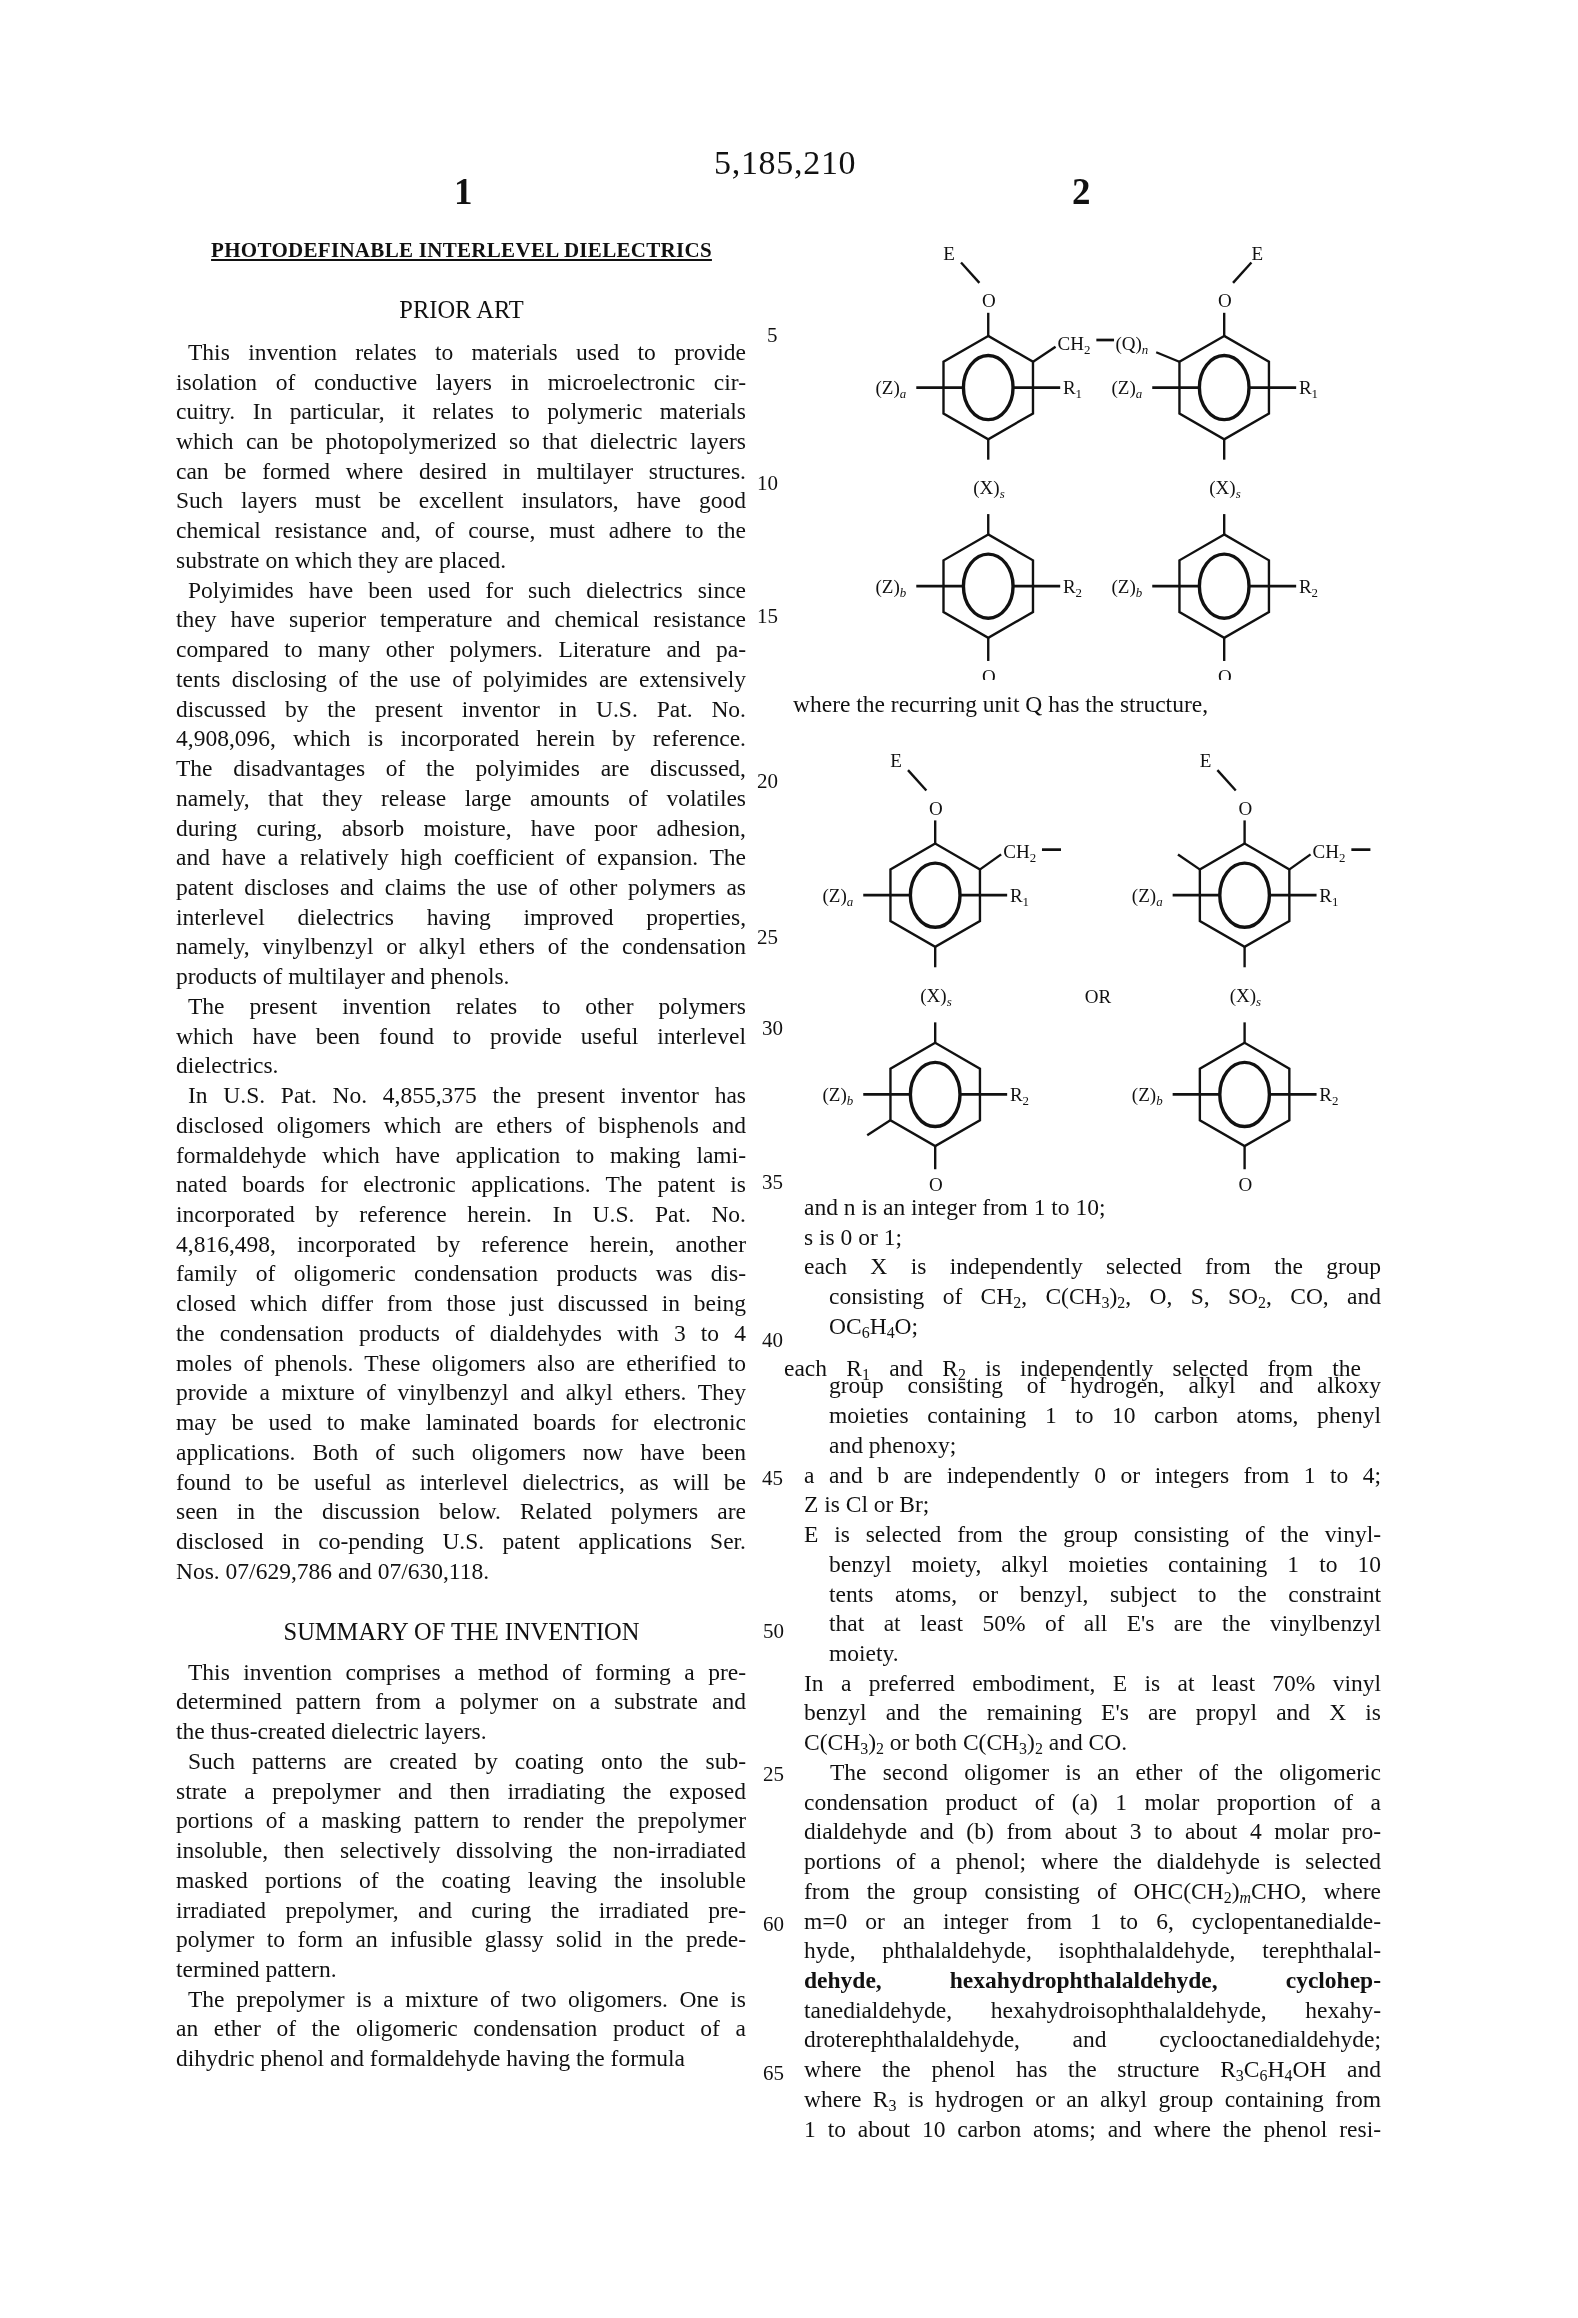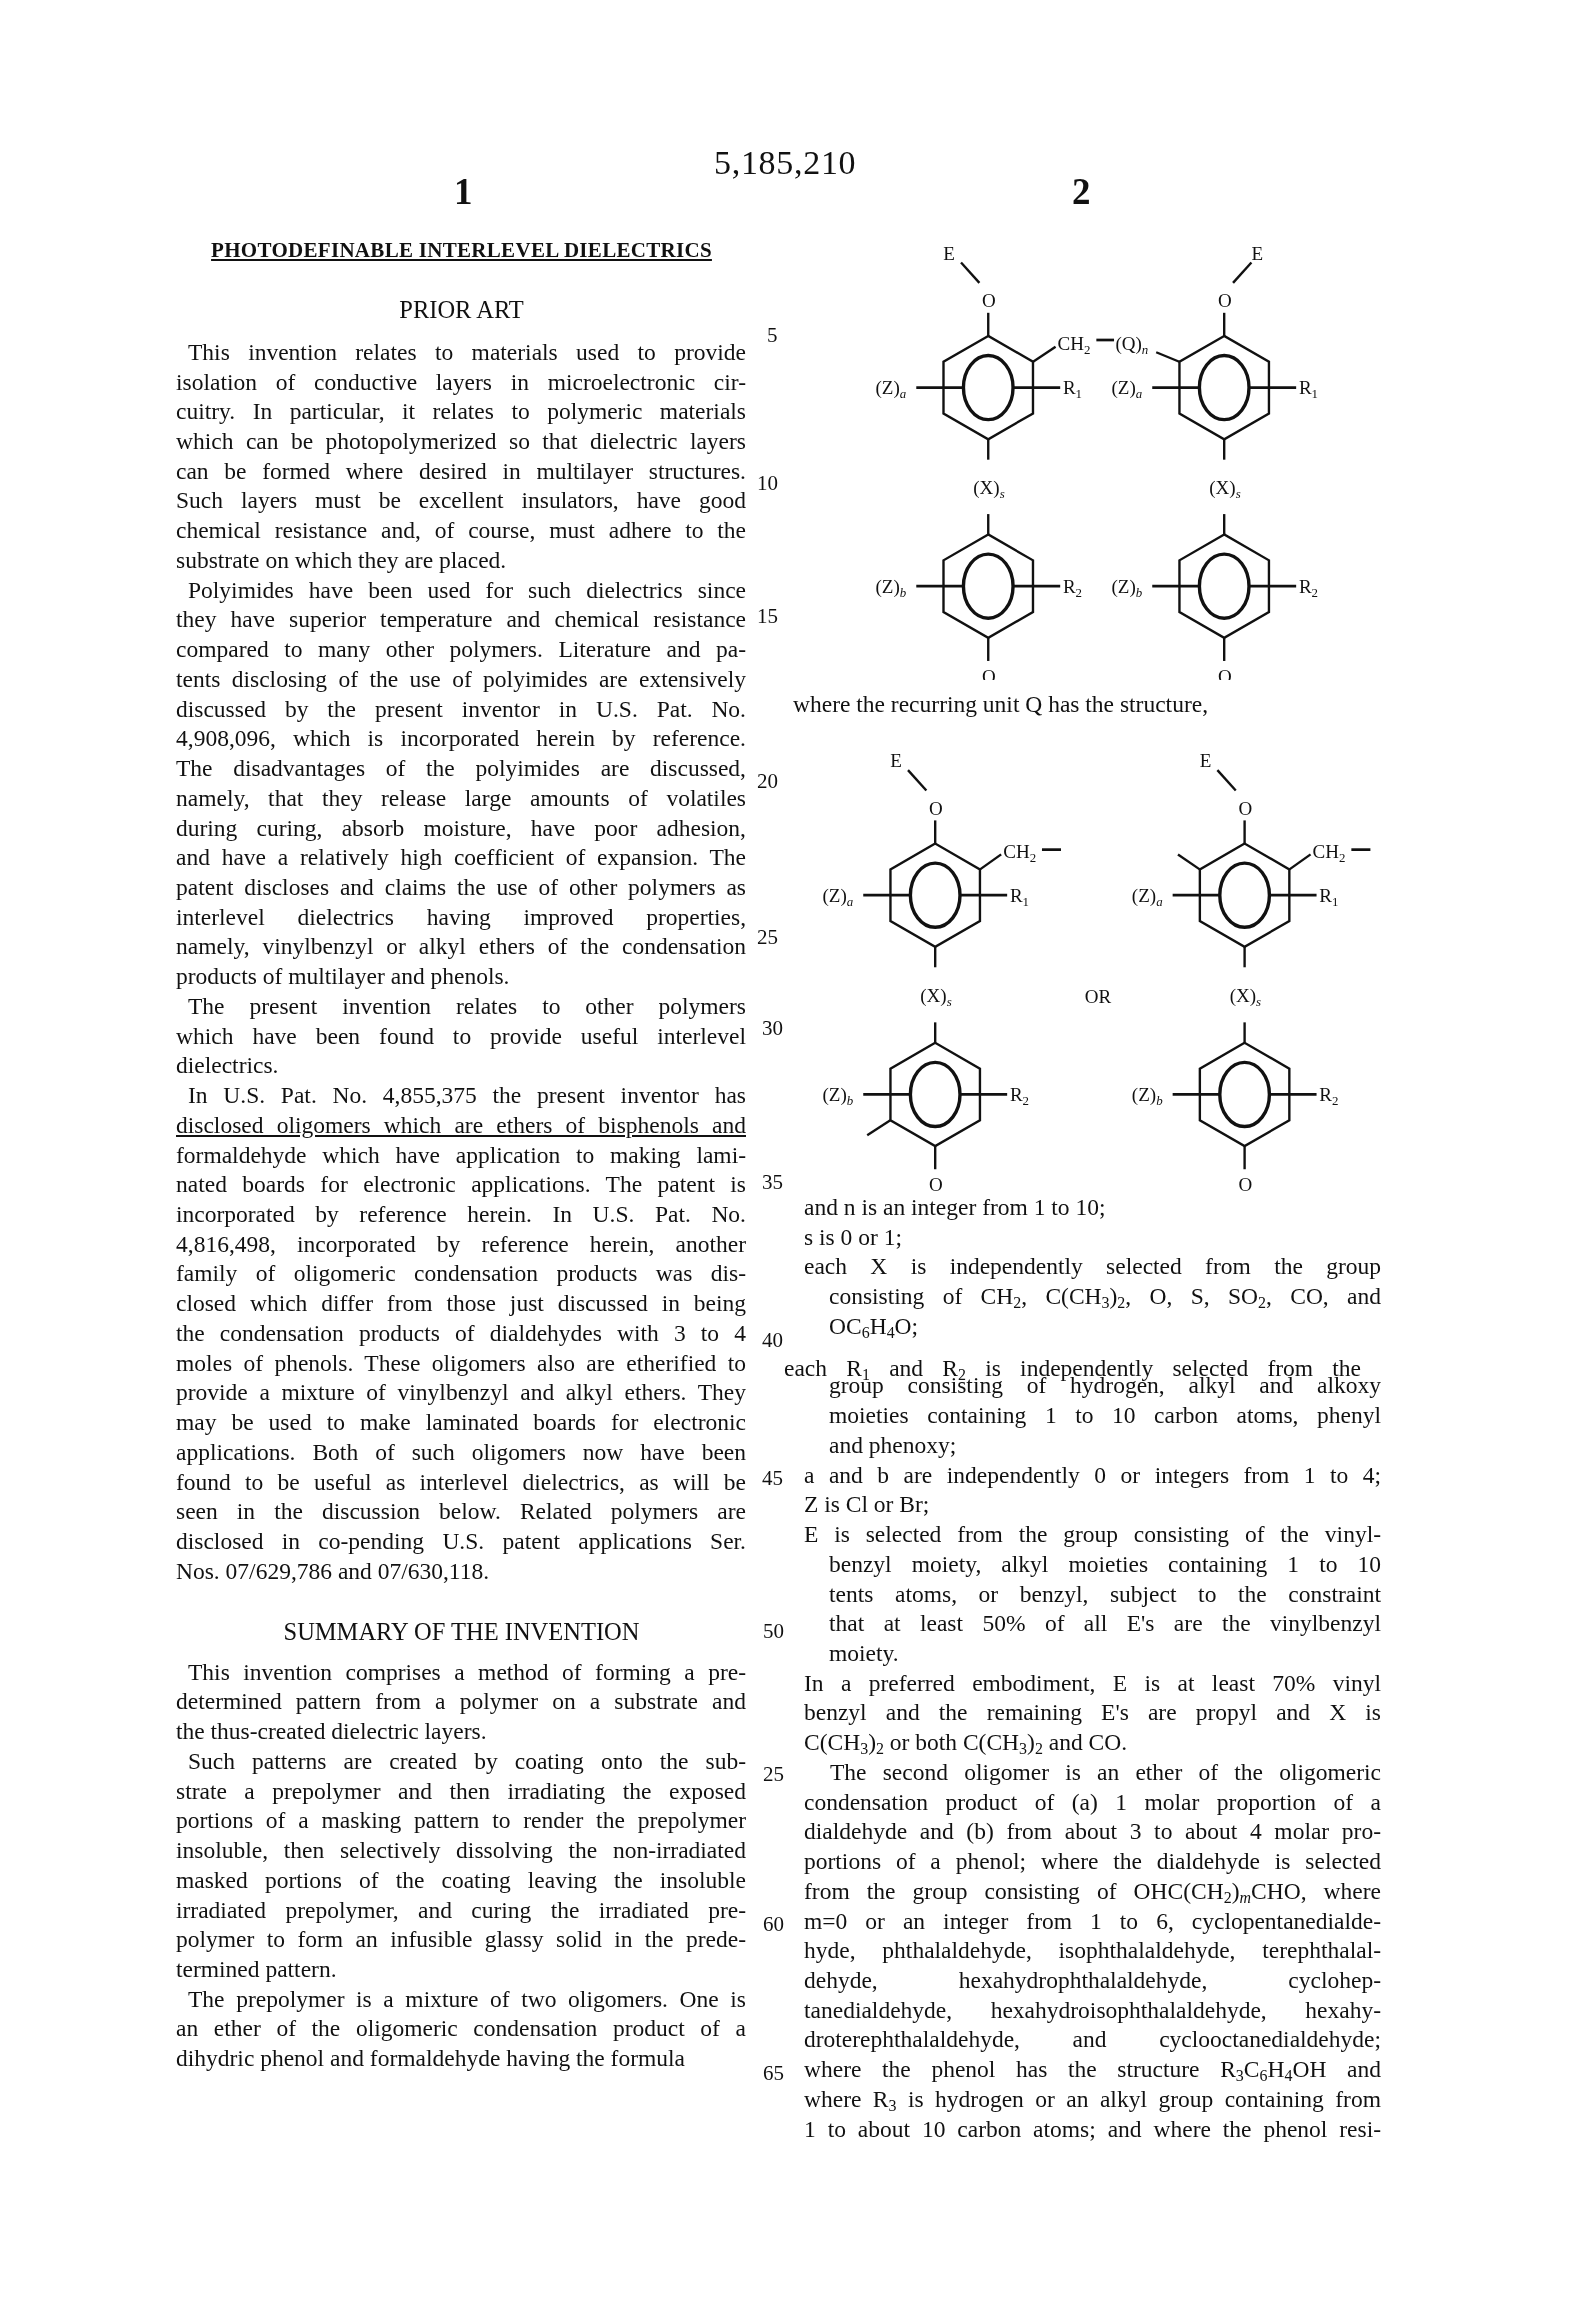--- a/index.html
+++ b/index.html
@@ -47,21 +47,21 @@
     <div class="line" style="left: 176px; width: 570px; top: 815px;">during curing, absorb moisture, have poor adhesion,</div>
     <div class="line" style="left: 176px; width: 570px; top: 844px;">and have a relatively high coefficient of expansion. The</div>
     <div class="line" style="left: 176px; width: 570px; top: 874px;">patent discloses and claims the use of other polymers as</div>
     <div class="line" style="left: 176px; width: 570px; top: 904px;">interlevel dielectrics having improved properties,</div>
     <div class="line" style="left: 176px; width: 570px; top: 933px;">namely, vinylbenzyl or alkyl ethers of the condensation</div>
     <div class="line last" style="left: 176px; width: 570px; top: 963px;">products of multilayer and phenols.</div>
     <div class="line" style="left: 188px; width: 558px; top: 993px;">The present invention relates to other polymers</div>
     <div class="line" style="left: 176px; width: 570px; top: 1023px;">which have been found to provide useful interlevel</div>
     <div class="line last" style="left: 176px; width: 570px; top: 1052px;">dielectrics.</div>
     <div class="line" style="left: 188px; width: 558px; top: 1082px;">In U.S. Pat. No. 4,855,375 the present inventor has</div>
-    <div class="line" style="left: 176px; width: 570px; top: 1112px; text-decoration: underline;">disclosed oligomers which are ethers of bisphenols and</div>
+    <div class="line" style="left: 176px; width: 570px; top: 1112px;">disclosed oligomers which are ethers of bisphenols and</div>
     <div class="line" style="left: 176px; width: 570px; top: 1142px;">formaldehyde which have application to making lami-</div>
     <div class="line" style="left: 176px; width: 570px; top: 1171px;">nated boards for electronic applications. The patent is</div>
     <div class="line" style="left: 176px; width: 570px; top: 1201px;">incorporated by reference herein. In U.S. Pat. No.</div>
     <div class="line" style="left: 176px; width: 570px; top: 1231px;">4,816,498, incorporated by reference herein, another</div>
     <div class="line" style="left: 176px; width: 570px; top: 1260px;">family of oligomeric condensation products was dis-</div>
     <div class="line" style="left: 176px; width: 570px; top: 1290px;">closed which differ from those just discussed in being</div>
     <div class="line" style="left: 176px; width: 570px; top: 1320px;">the condensation products of dialdehydes with 3 to 4</div>
     <div class="line" style="left: 176px; width: 570px; top: 1350px;">moles of phenols. These oligomers also are etherified to</div>
     <div class="line" style="left: 176px; width: 570px; top: 1379px;">provide a mixture of vinylbenzyl and alkyl ethers. They</div>
     <div class="line" style="left: 176px; width: 570px; top: 1409px;">may be used to make laminated boards for electronic</div>
@@ -247,20 +247,20 @@
     <div class="line" style="left: 804px; width: 577px; top: 1670px;">In a preferred embodiment, E is at least 70% vinyl</div>
     <div class="line" style="left: 804px; width: 577px; top: 1699px;">benzyl and the remaining E's are propyl and X is</div>
     <div class="line last" style="left: 804px; width: 577px; top: 1729px;">C(CH<sub>3</sub>)<sub>2</sub> or both C(CH<sub>3</sub>)<sub>2</sub> and CO.</div>
     <div class="line" style="left: 830px; width: 551px; top: 1759px;">The second oligomer is an ether of the oligomeric</div>
     <div class="line" style="left: 804px; width: 577px; top: 1789px;">condensation product of (a) 1 molar proportion of a</div>
     <div class="line" style="left: 804px; width: 577px; top: 1818px;">dialdehyde and (b) from about 3 to about 4 molar pro-</div>
     <div class="line" style="left: 804px; width: 577px; top: 1848px;">portions of a phenol; where the dialdehyde is selected</div>
     <div class="line" style="left: 804px; width: 577px; top: 1878px;">from the group consisting of OHC(CH<sub>2</sub>)<sub><i>m</i></sub>CHO, where</div>
     <div class="line" style="left: 804px; width: 577px; top: 1908px;">m=0 or an integer from 1 to 6, cyclopentanedialde-</div>
     <div class="line" style="left: 804px; width: 577px; top: 1937px;">hyde, phthalaldehyde, isophthalaldehyde, terephthalal-</div>
-    <div class="line" style="left: 804px; width: 577px; top: 1967px;">dehyde, hexahydrophthalaldehyde, cyclohep-</div>
+    <div class="line" style="left: 804px; width: 577px; top: 1967px; font-weight: bold;">dehyde, hexahydrophthalaldehyde, cyclohep-</div>
     <div class="line" style="left: 804px; width: 577px; top: 1997px;">tanedialdehyde, hexahydroisophthalaldehyde, hexahy-</div>
     <div class="line" style="left: 804px; width: 577px; top: 2026px;">droterephthalaldehyde, and cyclooctanedialdehyde;</div>
     <div class="line" style="left: 804px; width: 577px; top: 2056px;">where the phenol has the structure R<sub>3</sub>C<sub>6</sub>H<sub>4</sub>OH and</div>
     <div class="line" style="left: 804px; width: 577px; top: 2086px;">where R<sub>3</sub> is hydrogen or an alkyl group containing from</div>
     <div class="line" style="left: 804px; width: 577px; top: 2116px;">1 to about 10 carbon atoms; and where the phenol resi-</div>
   </div>
 
 
 </body></html>

